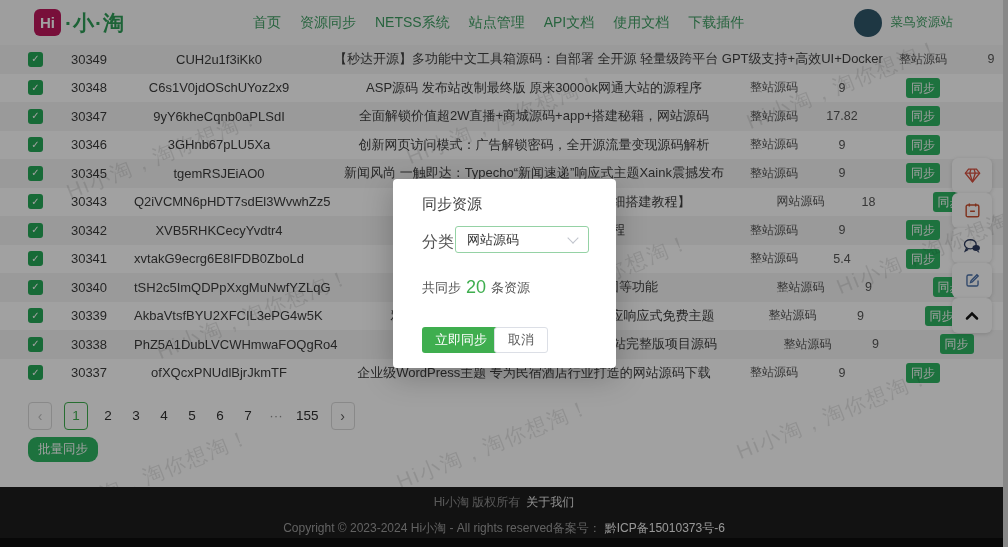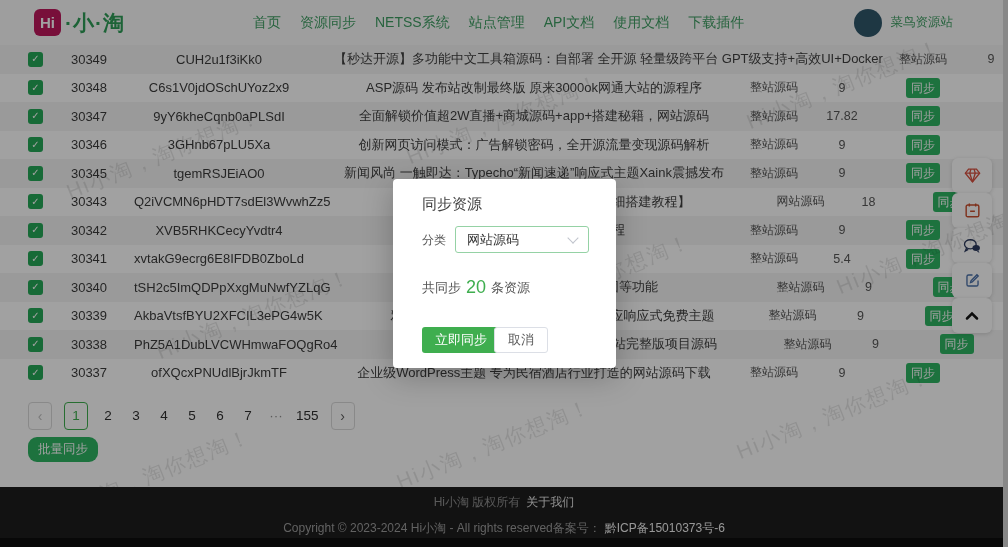--- a/index.html
+++ b/index.html
@@ -71,21 +71,21 @@
   .fstrip{position:absolute;bottom:0;left:0;right:0;height:9px;background:#0d0d0d;}
   
   .scroll{position:absolute;right:0;top:0;width:5px;height:100%;background:#d7d7d7;}
   
   .overlay{position:absolute;inset:0;background:rgba(0,0,0,0.37);z-index:50;}
   .modal{
     position:absolute;left:393px;top:179px;width:223px;height:189px;background:#fff;
     border-radius:4px;box-shadow:0 8px 30px rgba(0,0,0,.25);z-index:60;
   }
   .m-title{position:absolute;left:29px;top:16px;font-size:15px;color:#404040;}
-  .m-catlabel{position:absolute;left:29px;top:53px;font-size:12px;color:#555;}
+  .m-catlabel{position:absolute;left:29px;top:53px;font-size:16px;color:#555;}
   .m-select{
     position:absolute;left:62px;top:47px;width:132px;height:25px;border:1px solid #95d2a5;border-radius:3px;
     display:flex;align-items:center;cursor:pointer;background:#fff;
   }
   .m-select .sel-text{margin-left:11px;font-size:13px;color:#333;}
   .caret{position:absolute;right:11px;top:7px;width:7px;height:7px;border-right:1.5px solid #c0c4cc;border-bottom:1.5px solid #c0c4cc;transform:rotate(45deg);}
   .m-summary{position:absolute;left:29px;top:98px;font-size:13px;color:#555;display:flex;align-items:center;}
   .m-count{font-size:18px;color:#3fae4f;margin:0 5px;}
   .m-confirm{
     position:absolute;left:29px;top:148px;height:26px;padding:0 13px;border:none;border-radius:3px;

